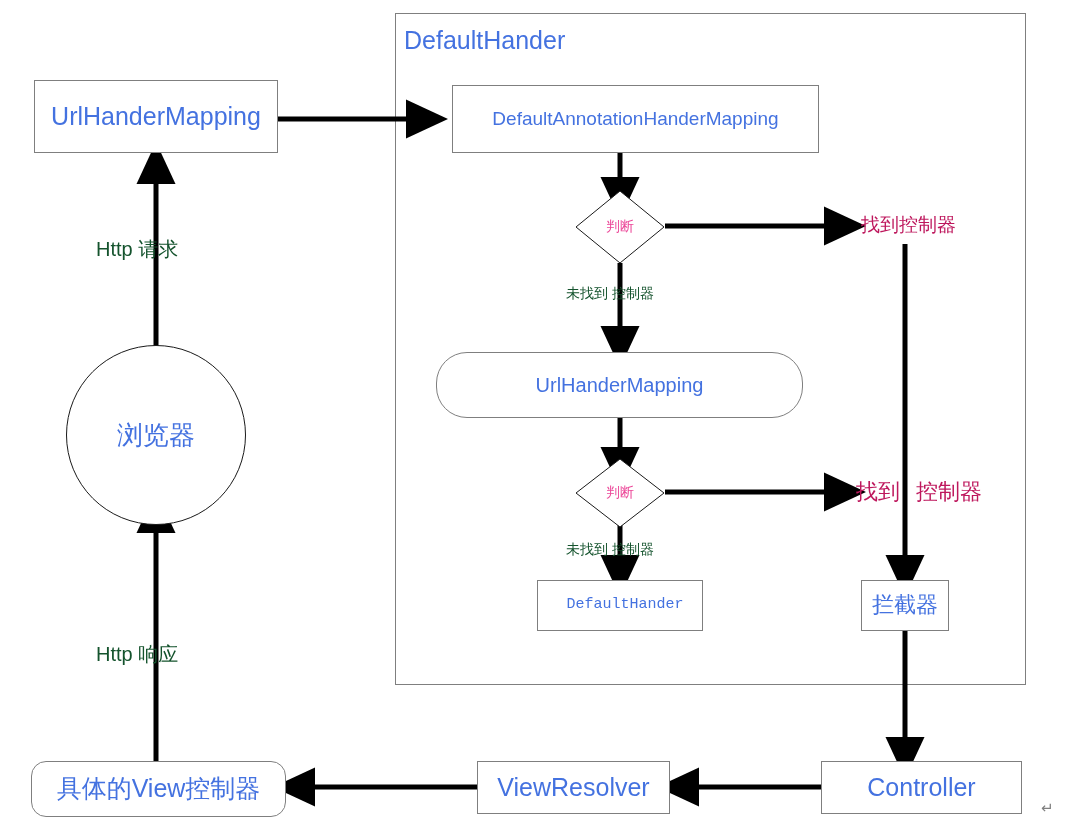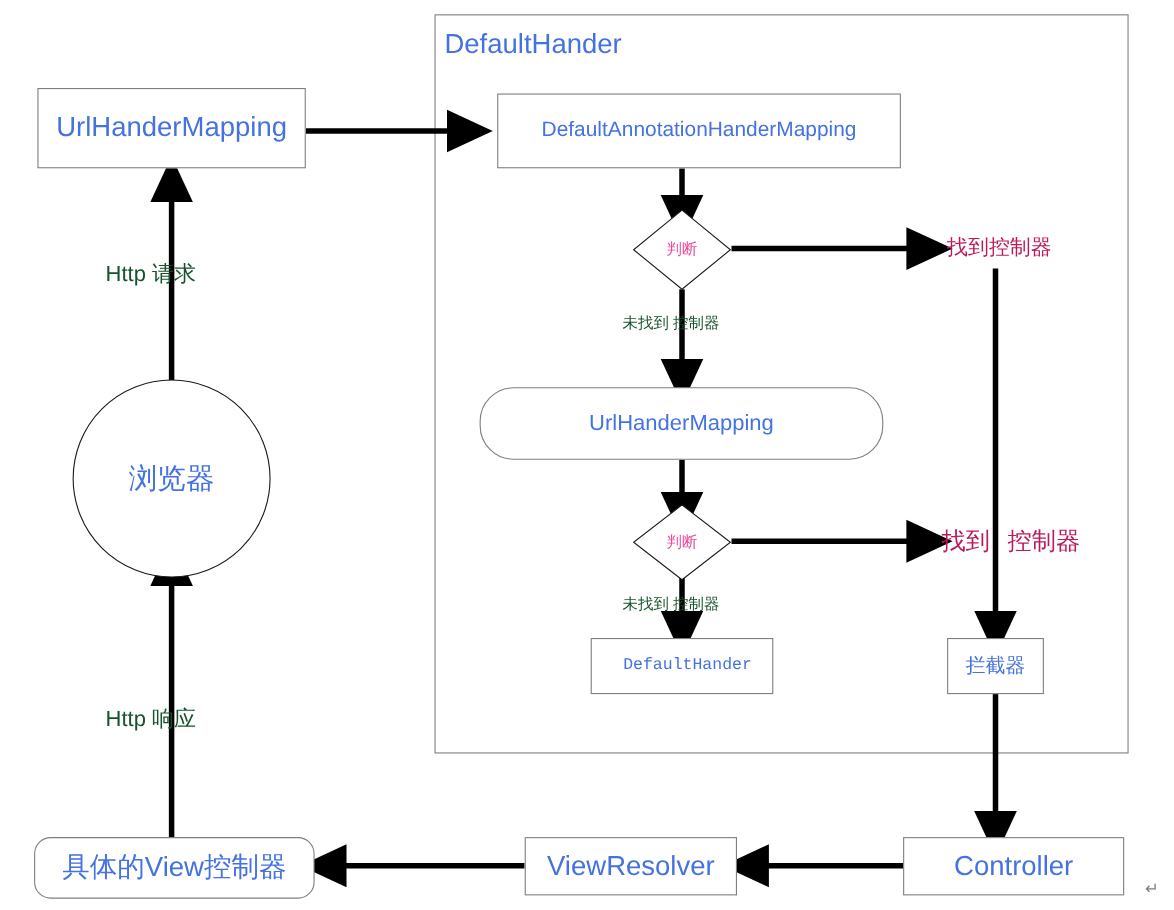--- a/index.html
+++ b/index.html
@@ -101,21 +101,21 @@
     position: absolute;
     color: #808080;
     font-size: 15px;
     z-index: 7;
   }
   
   .t-dispatcher   { font-size: 25px; }
   .t-dam          { font-size: 19px; margin-left: 16px; }
   .t-urlhm        { font-size: 20px; border-radius: 31px; }
   .t-defaulthander{ font-size: 15px; font-family: "Liberation Mono", "DejaVu Sans Mono", monospace; padding-left: 10px; }
-  .t-interceptor  { font-size: 18px; }
+  .t-interceptor  { font-size: 22px; }
   .t-viewbox      { font-size: 25px; }
   .t-viewresolver { font-size: 25px; }
   .t-controller   { font-size: 25px; }
 </style>
 </head>
 <body>
 
 <div id="canvas">
 
   <div class="group-box" style="left:395px; top:13px; width:631px; height:672px;"></div>

